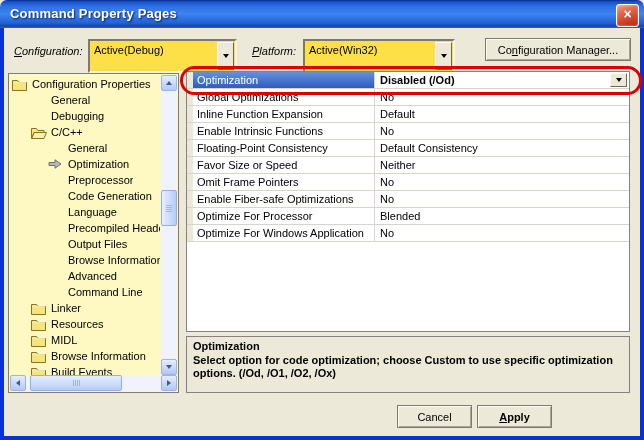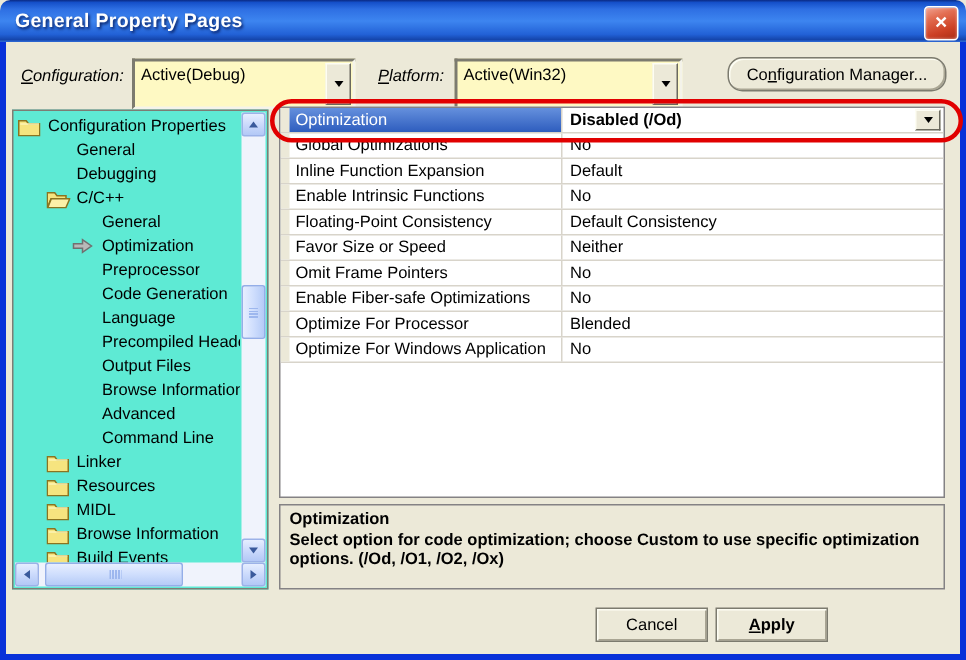--- a/index.html
+++ b/index.html
@@ -23,41 +23,41 @@
   .bord{position:absolute;background:#0831d9;}
   .bord.l{left:0;top:28px;width:4px;height:408px;}
   .bord.r{left:640px;top:28px;width:4px;height:408px;}
   .bord.b{left:0;top:436px;width:644px;height:4px;}
 
   
   .lbl{position:absolute;height:16px;line-height:16px;font-style:italic;}
   .lbl.cfg{left:14px;top:43px;}
   .lbl.plat{left:252px;top:43px;}
   .mn{text-decoration:underline;}
-  .combo{position:absolute;height:34px;background:#fef9c3;border:2px solid;border-color:#7c7b6f #f4f3ea #f4f3ea #7c7b6f;box-sizing:border-box;cursor:pointer;}
+  .combo{position:absolute;height:34px;background:#fde047;border:2px solid;border-color:#7c7b6f #f4f3ea #f4f3ea #7c7b6f;box-sizing:border-box;cursor:pointer;}
   .combo.c1{left:88px;top:39px;width:149px;}
   .combo.c2{left:303px;top:39px;width:152px;}
   .combo .cv{position:absolute;left:4px;top:0;line-height:18px;white-space:nowrap;}
   .dropbtn{position:absolute;right:1px;top:1px;bottom:1px;width:17px;background:#ece9d8;
     border:1px solid;border-color:#fdfdf3 #6a695e #6a695e #fdfdf3;box-sizing:border-box;
     display:flex;align-items:center;justify-content:center;cursor:pointer;}
   .tri{width:0;height:0;border-left:3px solid transparent;border-right:3px solid transparent;border-top:4px solid #000;}
 
   .cbtn{position:absolute;background:var(--face);border:1px solid #7c7b6f;box-sizing:border-box;
     box-shadow:inset 1px 1px 0 #fdfdf3, inset -1px -1px 0 #a9a593;
     font-family:inherit;font-size:11px;text-align:center;cursor:pointer;padding:0;}
-  .cbtn.mgr{left:485px;top:38px;width:146px;height:23px;border-radius:10px;}
+  .cbtn.mgr{left:485px;top:38px;width:146px;height:23px;}
   .cbtn.default{border:5px solid #c2410c;margin-top:36px;}
   .btn-ok{left:317px;top:405px;width:75px;height:23px;}
   .btn-cancel{left:397px;top:405px;width:75px;height:23px;}
   .btn-apply{left:477px;top:405px;width:75px;height:23px;font-weight:bold;}
   .btn-help{left:557px;top:405px;width:75px;height:23px;}
 
   
-  .tree{position:absolute;left:8px;top:73px;width:171px;height:320px;background:#5eead4;
+  .tree{position:absolute;left:8px;top:73px;width:171px;height:320px;background:#fef9c3;
     border:1px solid #7d7d74;box-sizing:border-box;}
   .tlist{position:absolute;left:2px;top:2px;right:18px;bottom:17px;overflow:hidden;}
   .tree-item{display:flex;align-items:center;height:16px;white-space:nowrap;cursor:pointer;}
   .tree-item .t-icon{display:inline-flex;width:20px;min-width:20px;justify-content:flex-start;align-items:center;}
   .tree-item.d0{padding-left:1px;}
   .tree-item.d1{padding-left:20px;}
   .tree-item.d2{padding-left:37px;}
   .t-label{overflow:hidden;}
 
   
@@ -103,21 +103,21 @@
     border:1px solid var(--frame);box-sizing:border-box;padding:3px 6px;}
   .desc-title{font-weight:bold;margin-bottom:2px;}
   .desc-text{line-height:13px;font-weight:bold;}
 </style>
 </head>
 <body>
 
 <div class="dialog">
 
   <div class="titlebar">
-    <span class="title">General Property Pages</span>
+    <span class="title">Command Property Pages</span>
     <div class="close">
       <span>×</span>
     </div>
   </div>
   <div class="bord l"></div>
   <div class="bord r"></div>
   <div class="bord b"></div>
 
   <span class="lbl cfg"><span></span><span class="mn">C</span><span>onfiguration:</span></span>
   <div class="combo c1">

